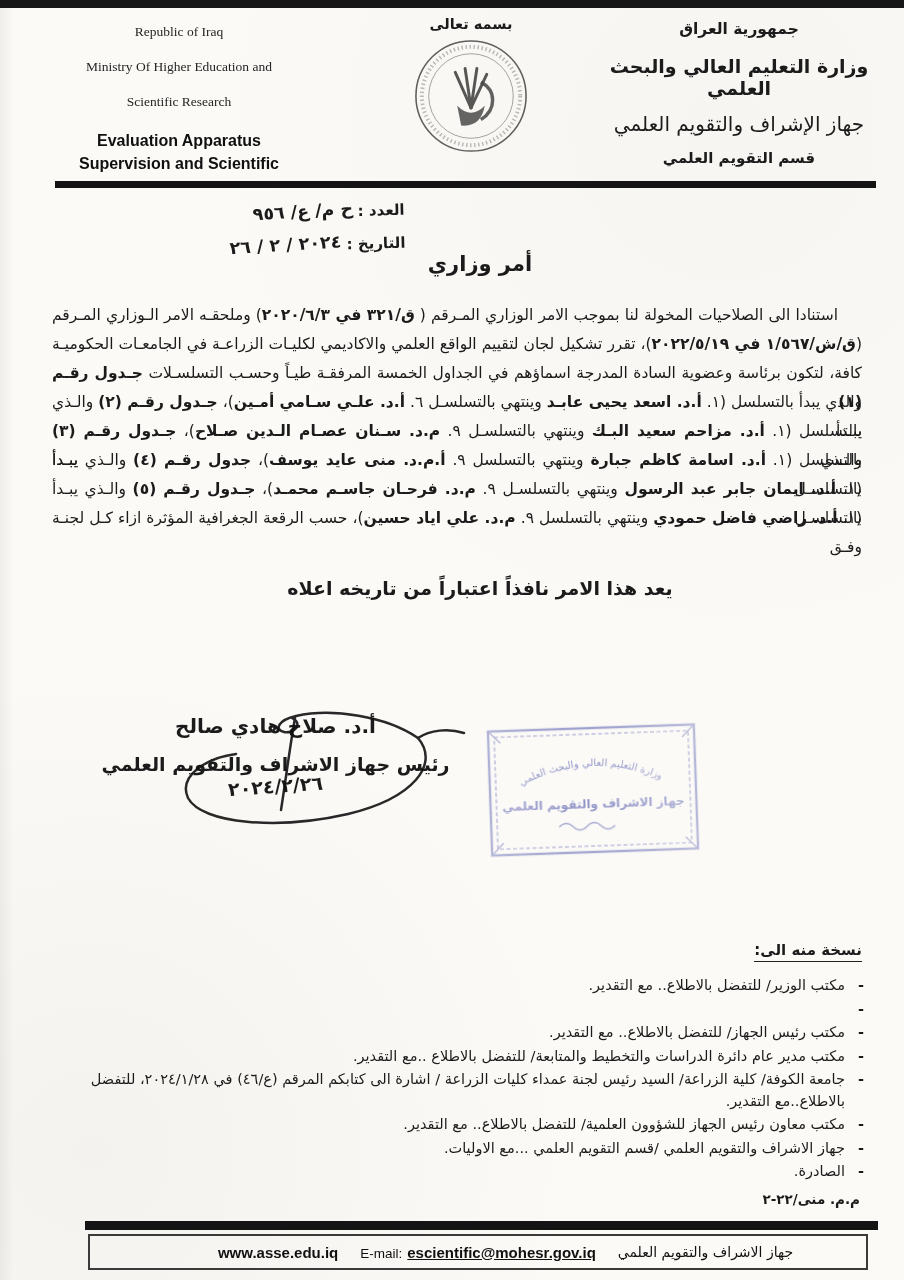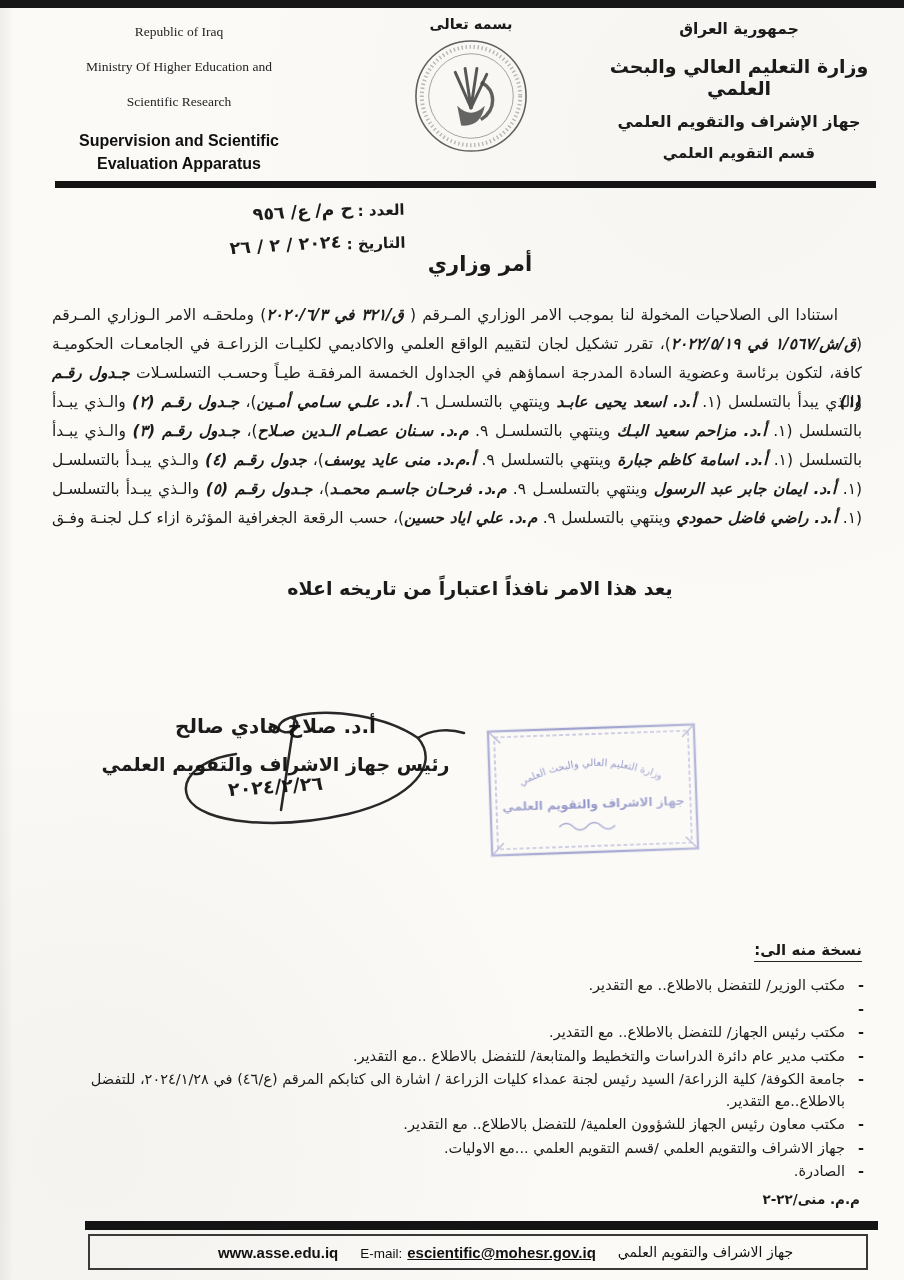--- a/index.html
+++ b/index.html
@@ -17,39 +17,39 @@
   
   .hdr-en{position:absolute;left:55px;top:24px;width:248px;text-align:center;}
   .en-serif{font-family:"Liberation Serif","DejaVu Serif",serif;font-size:13.5px;color:#242424;margin-bottom:19px;}
   .en-bold{font-family:"Liberation Sans",sans-serif;font-weight:700;font-size:16px;line-height:23px;color:#101010;}
   .hdr-center{position:absolute;left:397px;top:16px;width:148px;text-align:center;}
   .basmala{font-size:14.5px;font-weight:700;direction:rtl;margin-bottom:5px;}
   .seal{width:118px;height:118px;margin:0 auto;opacity:.88;display:block;}
   .hdr-ar{position:absolute;right:22px;top:20px;width:286px;text-align:center;direction:rtl;}
   .ar-country{font-size:15.5px;font-weight:700;margin-bottom:17px;}
   .ar-ministry{font-size:19px;font-weight:700;margin-bottom:13px;}
-  .ar-apparatus{font-size:16px;font-weight:700;margin-bottom:13px;text-align:center;}
+  .ar-apparatus{font-size:20px;font-weight:400;margin-bottom:13px;text-align:center;}
   .ar-dept{font-size:15px;font-weight:700;}
 
   .divider{position:absolute;left:55px;right:28px;top:181px;height:7px;background:#141414;}
 
   
   .ref{position:absolute;left:150px;top:196px;width:255px;direction:rtl;text-align:right;transform:rotate(-1.5deg);}
   .ref-line{line-height:32px;font-size:15px;}
   .ref-label{font-weight:700;}
   .hand{display:inline-block;font-weight:700;font-size:17.5px;letter-spacing:1px;transform:rotate(-2deg);}
 
   .doc-title{position:absolute;left:56px;right:0;top:252px;text-align:center;direction:rtl;font-size:21px;font-weight:700;}
 
   
   .body{position:absolute;left:52px;right:42px;top:301px;direction:rtl;}
   .body-line{font-size:15.5px;line-height:29px;height:29px;text-align:justify;text-align-last:justify;text-justify:inter-word;}
   .body-line.first{padding-right:24px;}
   .body-line.last{text-align-last:right;}
-  .b{font-weight:700;font-style:italic;}
+  .b{font-weight:700;}
 
   .effective{position:absolute;left:56px;right:0;top:577px;text-align:center;direction:rtl;font-weight:700;font-size:19px;}
 
   
   .sig{position:absolute;left:88px;top:714px;width:375px;text-align:center;direction:rtl;}
   .sig-name{font-size:20px;font-weight:700;margin-bottom:15px;}
   .sig-pos{font-size:19px;font-weight:700;}
   .sig-date{display:inline-block;font-size:19px;font-weight:700;letter-spacing:1.5px;transform:rotate(-4deg);}
   .sig-overlay{position:absolute;left:118px;top:686px;width:372px;height:164px;pointer-events:none;}
 
@@ -79,22 +79,22 @@
 </head>
 <body>
 
 <div class="page">
   <div class="topbar"></div>
 
   <div class="hdr-en">
       <div class="en-serif">Republic of Iraq</div>
       <div class="en-serif">Ministry Of Higher Education and</div>
       <div class="en-serif">Scientific Research</div>
+      <div class="en-bold">Evaluation Apparatus</div>
       <div class="en-bold">Supervision and Scientific</div>
-      <div class="en-bold">Evaluation Apparatus</div>
     </div>
 
   <div class="hdr-center">
     <div class="basmala">بسمه تعالى</div>
     <svg class="seal" viewBox="0 0 120 120">
       <circle cx="60" cy="60" r="56" fill="none" stroke="#4a4a4a" stroke-width="1.6"></circle>
       <circle cx="60" cy="60" r="50" fill="none" stroke="#6a6a6a" stroke-width="4" stroke-dasharray="1.5 2.6" opacity=".5"></circle>
       <circle cx="60" cy="60" r="43" fill="none" stroke="#555" stroke-width="1" opacity=".6"></circle>
       <g stroke="#2d2d2d" stroke-width="3" opacity=".9" stroke-linecap="round">
         <line x1="60" y1="72" x2="44" y2="36"></line>

